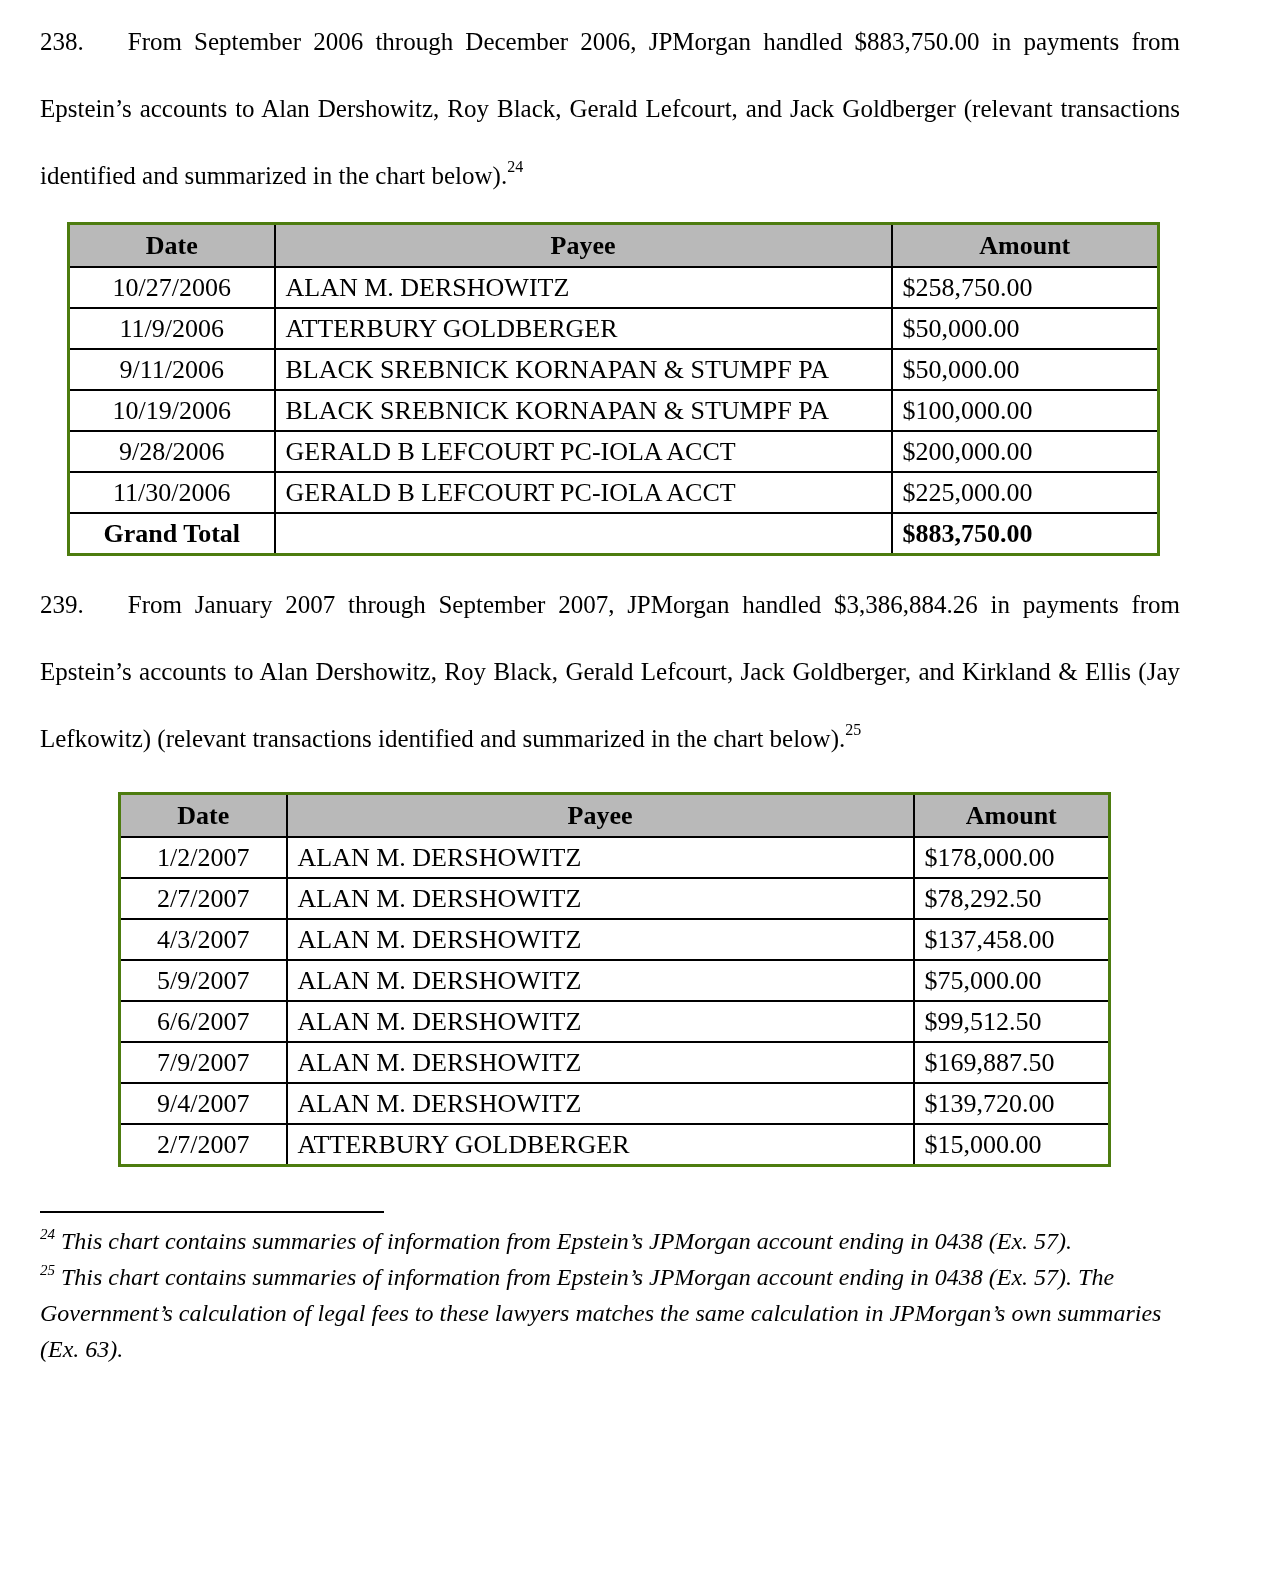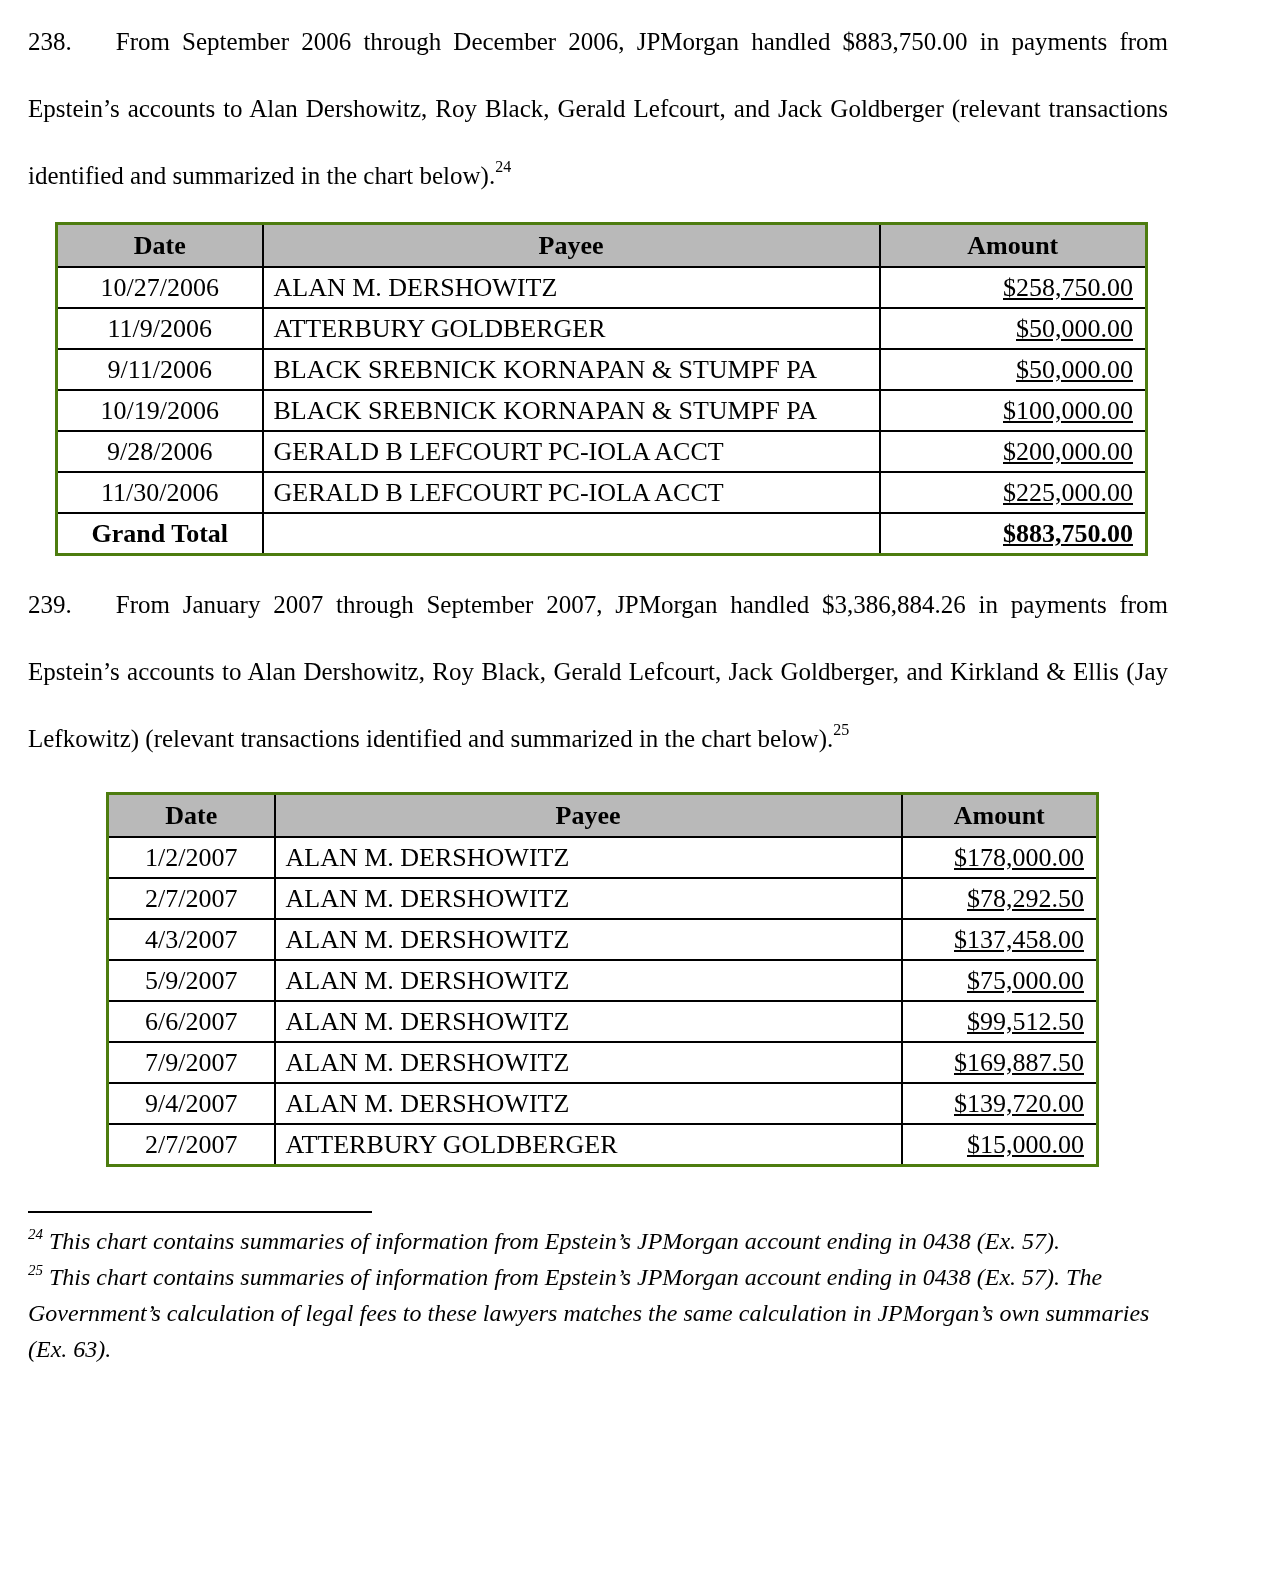--- a/index.html
+++ b/index.html
@@ -9,21 +9,21 @@
   }
   .page {
     position: relative;
     width: 1273px;
     height: 1397px;
     background: #ffffff;
     color: #000000;
     font-family: "Liberation Serif", serif;
     overflow: hidden;
     box-sizing: border-box;
-    padding: 8px 93px 0 28px;
+    padding: 8px 93px 0 40px;
   }
   
   .para {
     width: 1140px;
     font-size: 25px;
     line-height: 67px;
     text-align: justify;
     margin: 0;
   }
   .pnum {
@@ -50,21 +50,21 @@
     overflow: hidden;
   }
   .data-table th {
     background: #b9b9b9;
     font-weight: bold;
     text-align: center;
     padding: 4px 10px;
   }
   .c-date   { text-align: center; margin-left: 9px; }
   .c-payee  { text-align: left; }
-  .c-amount { text-align: right; padding-right: 12px !important; text-decoration: underline; }
+  .c-amount { text-align: left; padding-right: 12px !important; }
   .payee-text {
     display: inline-block;
     max-width: 555px;
     text-align: left;
   }
   .total-label  { font-weight: bold; text-align: center; }
   .total-amount { font-weight: bold; }
   .t1 { margin: 13px 0 0 27px; }
   .t2 { margin: 20px 0 0 78px; }
   .p239 { margin-top: 15px; }

